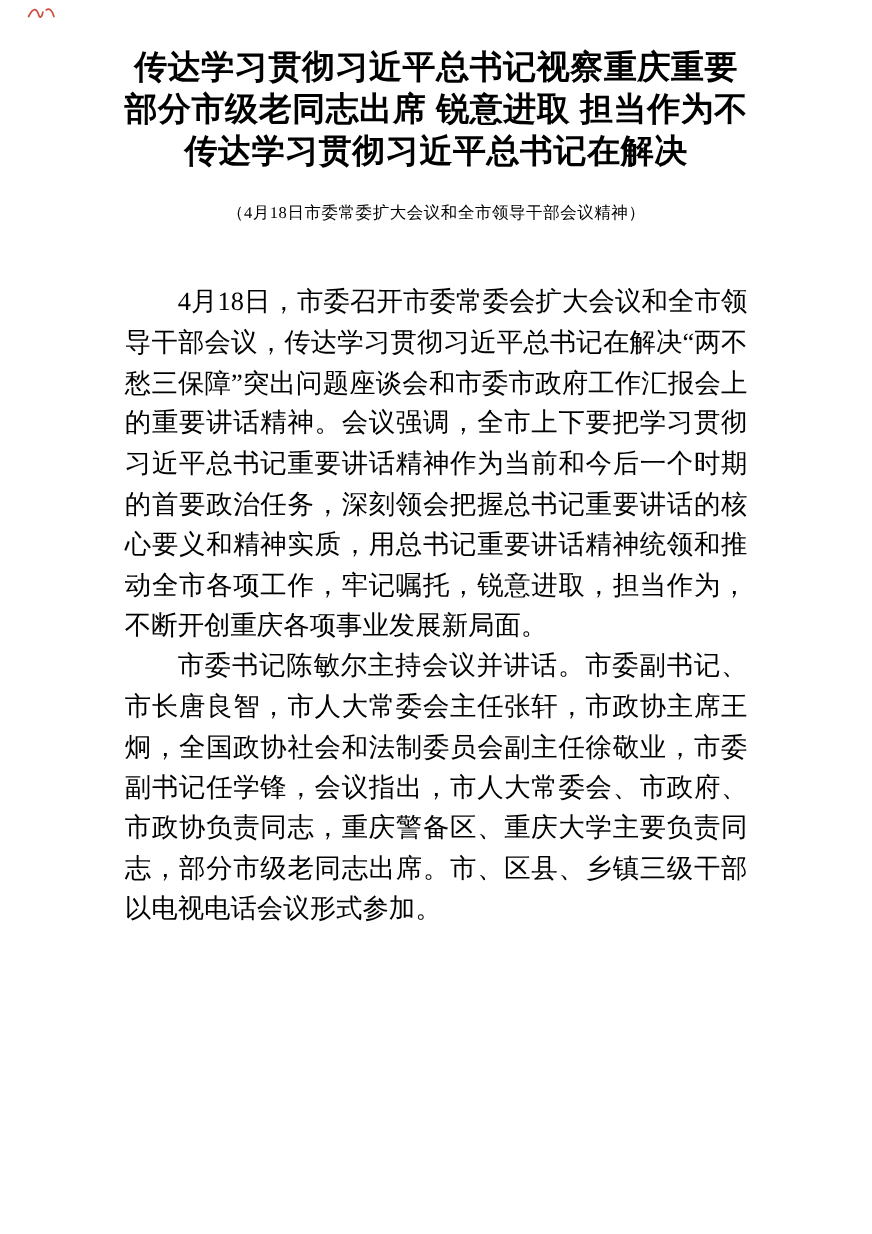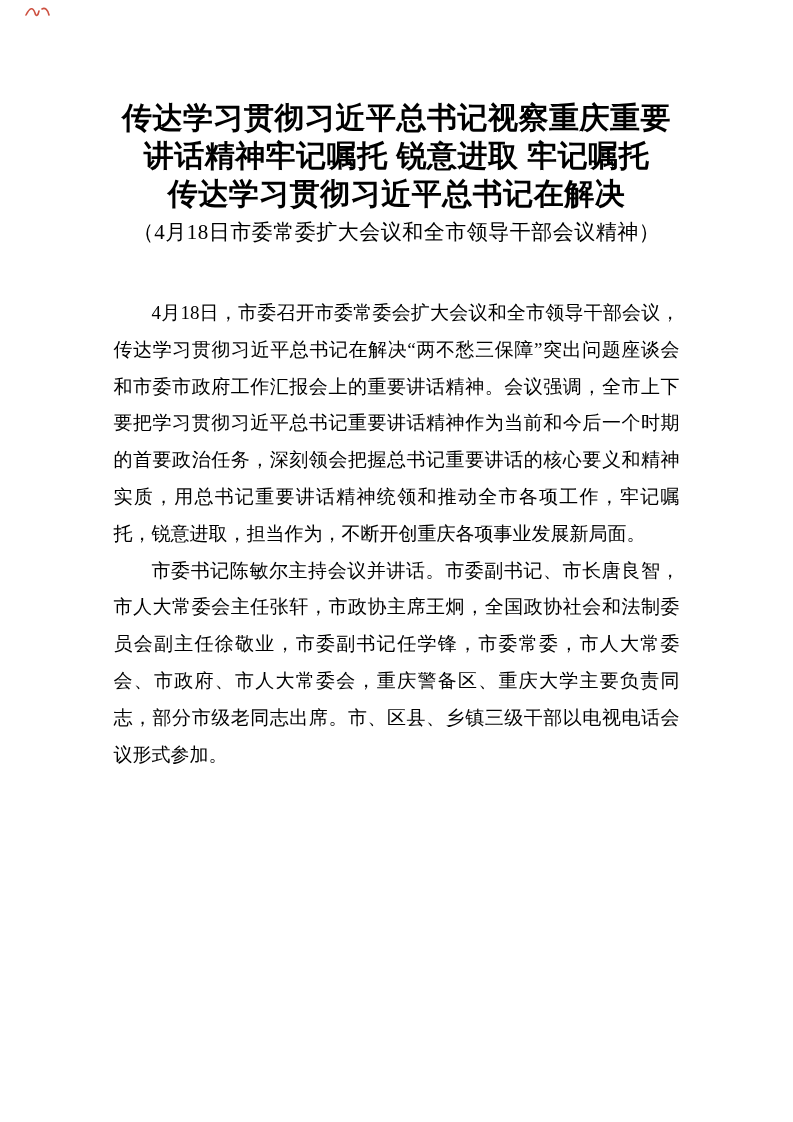--- a/index.html
+++ b/index.html
@@ -21,44 +21,44 @@
   .corner-mark {
     position: absolute;
     left: 24px;
     top: 4px;
     width: 28px;
     height: 16px;
     opacity: 0.85;
   }
   .doc-title {
     margin: 0;
-    padding-top: 99px;
+    padding-top: 43px;
     text-align: center;
     font-family: "Liberation Sans", sans-serif;
     font-weight: bold;
     font-size: 30px;
     line-height: 38px;
     letter-spacing: 0.5px;
     color: #000000;
   }
   .doc-title .title-line {
     display: block;
   }
   .doc-subtitle {
-    margin-top: 4px;
+    margin-top: 22px;
     text-align: center;
-    font-size: 21px;
+    font-size: 15px;
     line-height: 30px;
     letter-spacing: 0.5px;
     color: #000000;
   }
   .doc-body {
     margin: 48px auto 0 auto;
     width: 566px;
-    font-size: 19px;
+    font-size: 24px;
     line-height: 36.8px;
     text-align: justify;
     color: #000000;
   }
   .doc-body p {
     margin: 0;
     text-indent: 2em;
   }
 </style>
 </head>
@@ -68,24 +68,24 @@
 
   <span class="corner-mark">
     <svg width="28" height="16" viewBox="0 0 28 16" xmlns="http://www.w3.org/2000/svg">
       <path d="M2 11 C 6 3, 9 3, 11 9 C 12 13, 14 12, 15 7" stroke="#c4321f" stroke-width="1.6" fill="none" stroke-linecap="round"></path>
       <path d="M18 5 C 21 3, 24 6, 25 11" stroke="#c4321f" stroke-width="1.6" fill="none" stroke-linecap="round"></path>
     </svg>
   </span>
 
   <h1 class="doc-title">
     <span class="title-line">传达学习贯彻习近平总书记视察重庆重要</span>
-    <span class="title-line">讲话精神牢记嘱托 锐意进取 牢记嘱托</span>
+    <span class="title-line">部分市级老同志出席 锐意进取 担当作为不</span>
     <span class="title-line">传达学习贯彻习近平总书记在解决</span>
   </h1>
 
   <div class="doc-subtitle">（4月18日市委常委扩大会议和全市领导干部会议精神）</div>
 
   <div class="doc-body">
     <p>4月18日，市委召开市委常委会扩大会议和全市领导干部会议，传达学习贯彻习近平总书记在解决“两不愁三保障”突出问题座谈会和市委市政府工作汇报会上的重要讲话精神。会议强调，全市上下要把学习贯彻习近平总书记重要讲话精神作为当前和今后一个时期的首要政治任务，深刻领会把握总书记重要讲话的核心要义和精神实质，用总书记重要讲话精神统领和推动全市各项工作，牢记嘱托，锐意进取，担当作为，不断开创重庆各项事业发展新局面。</p>
-    <p>市委书记陈敏尔主持会议并讲话。市委副书记、市长唐良智，市人大常委会主任张轩，市政协主席王炯，全国政协社会和法制委员会副主任徐敬业，市委副书记任学锋，市委常委，市人大常委会、市政府、市人大常委会，重庆警备区、重庆大学主要负责同志，部分市级老同志出席。市、区县、乡镇三级干部以电视电话会议形式参加。</p>
+    <p>市委书记陈敏尔主持会议并讲话。市委副书记、市长唐良智，市人大常委会主任张轩，市政协主席王炯，全国政协社会和法制委员会副主任徐敬业，市委副书记任学锋，会议指出，市人大常委会、市政府、市政协负责同志，重庆警备区、重庆大学主要负责同志，部分市级老同志出席。市、区县、乡镇三级干部以电视电话会议形式参加。</p>
   </div>
 
 </div>
 
 </body></html>

